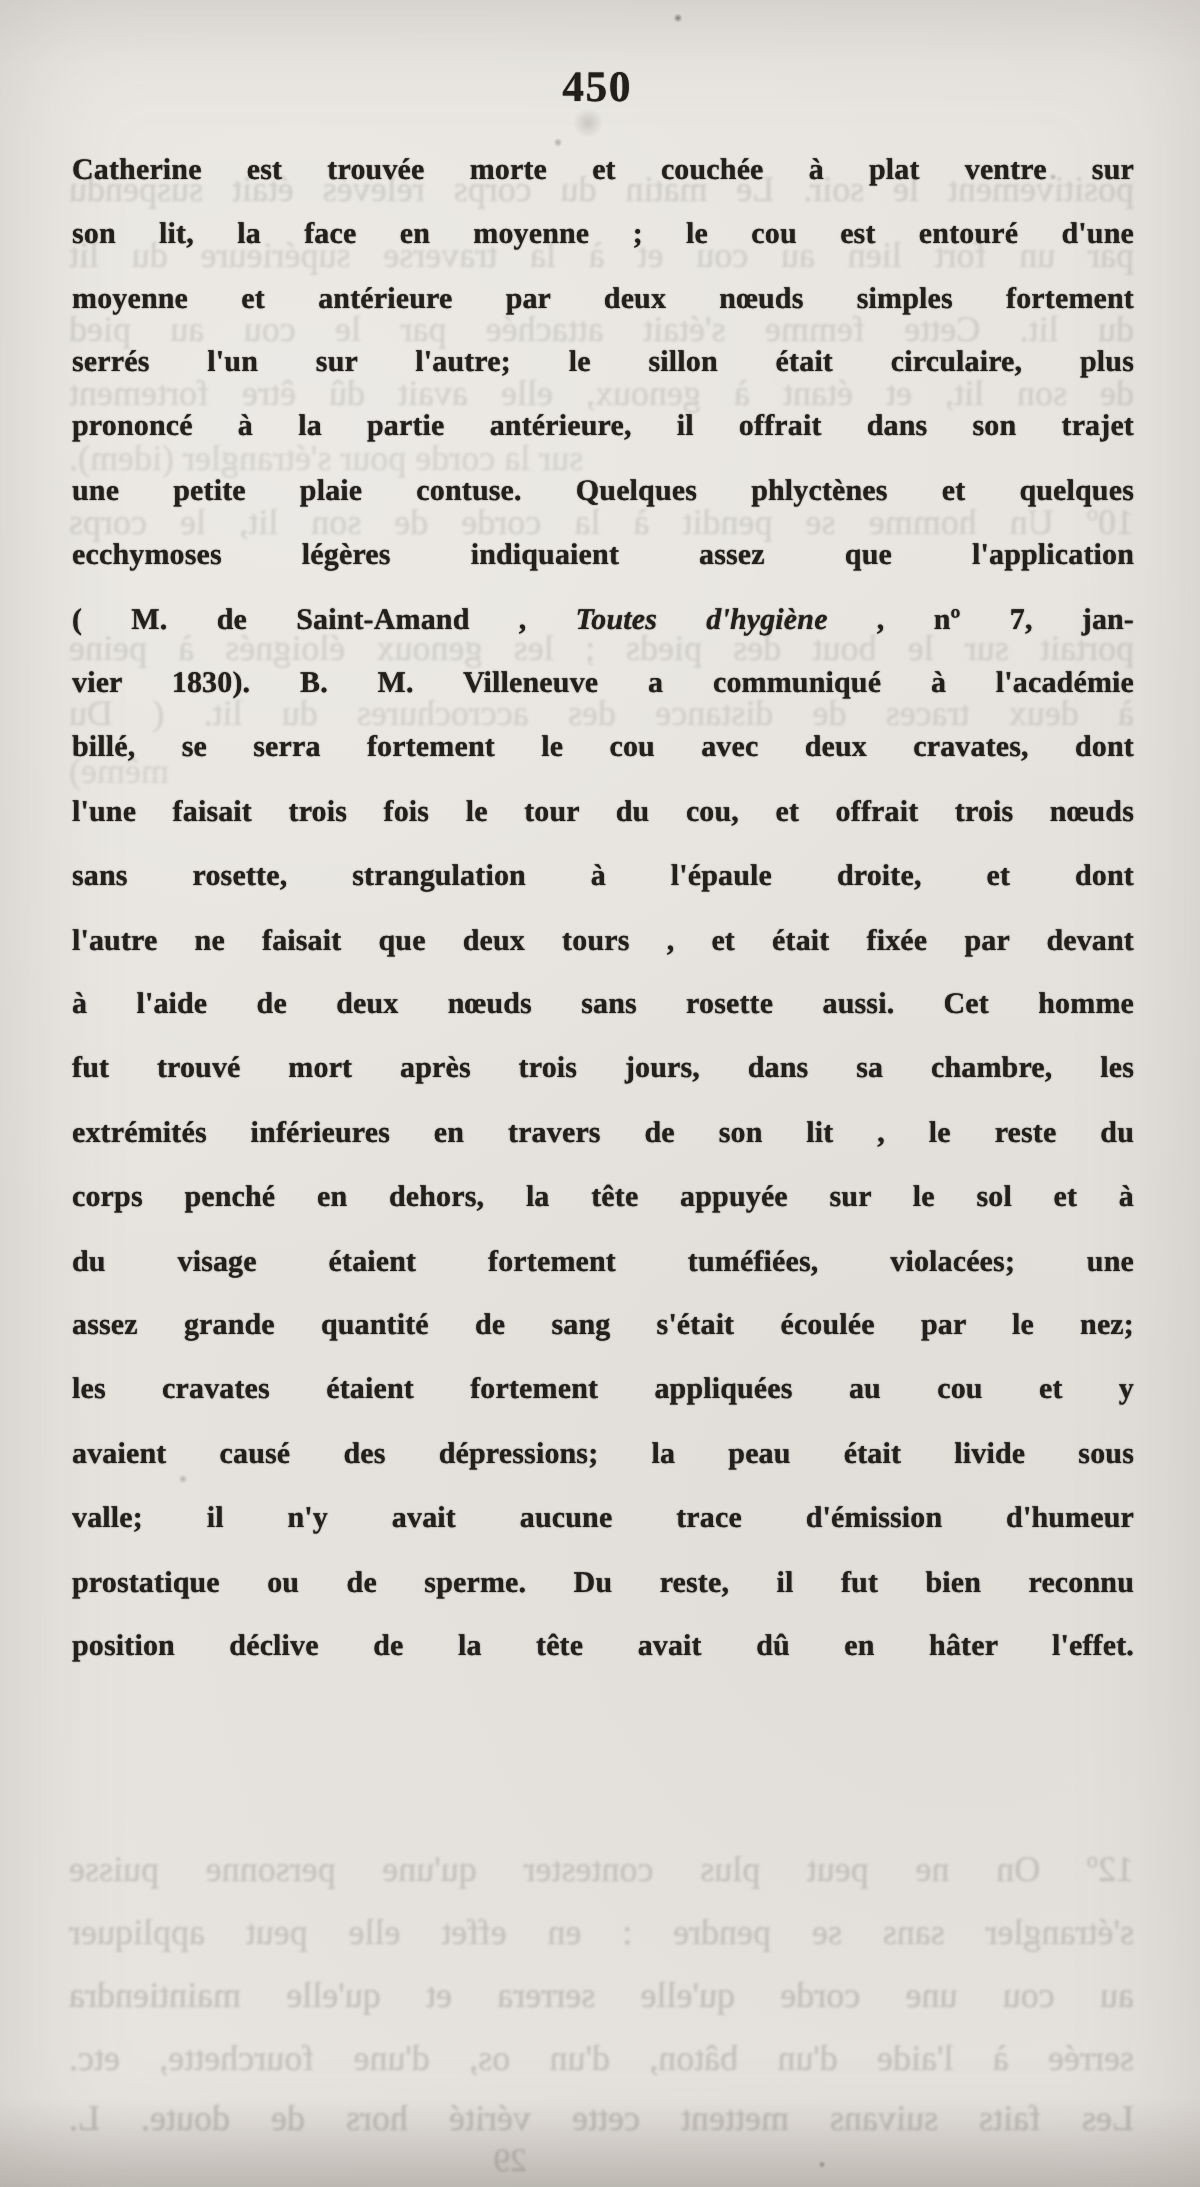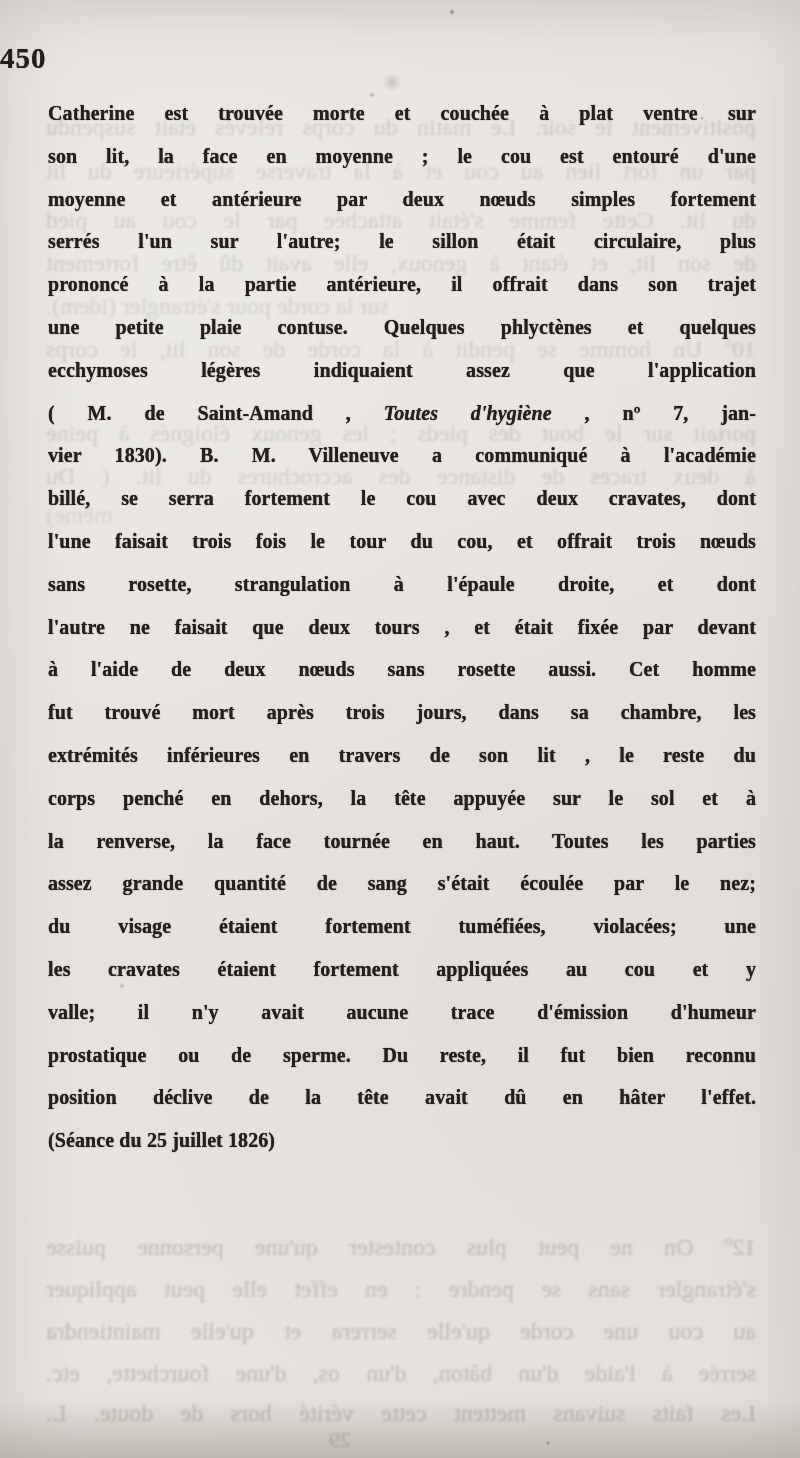--- a/index.html
+++ b/index.html
@@ -22,20 +22,21 @@
       radial-gradient(circle 2px at 122px 986px, rgba(70,68,64,.3), transparent 3px),
       radial-gradient(circle 1.5px at 548px 1443px, rgba(70,68,64,.45), transparent 2.5px),
       radial-gradient(circle at 25% 20%, rgba(255,255,255,.20), transparent 45%),
       radial-gradient(circle at 80% 70%, rgba(190,185,176,.15), transparent 55%),
       linear-gradient(to bottom, rgba(170,165,155,.10) 0%, transparent 3%, transparent 96%, rgba(120,114,104,.30) 100%);
     box-shadow: inset 0 0 80px rgba(140,134,124,.28);
     overflow: hidden;
   }
   .page-number {
     position: absolute; top: 42px; left: 0; width: 796px;
+    text-align: center;
     font-size: 29px; font-weight: bold;
     letter-spacing: 1px;
     color: #211e1b;
     text-shadow: 0 0 0.7px rgba(33,30,27,.9);
   }
   #text-block {
     position: absolute; left: 48px; top: 92px; width: 708px;
     z-index: 2;
   }
   .line {
@@ -106,22 +107,21 @@
       <div class="line"><span class="">( M. de Saint-Amand , </span><span class="italic">Toutes d'hygiène</span><span class=""> , nº 7, jan-</span></div>
       <div class="line"><span class="">vier 1830). B. M. Villeneuve a communiqué à l'académie</span></div>
       <div class="line"><span class="">billé, se serra fortement le cou avec deux cravates, dont</span></div>
       <div class="line"><span class="">l'une faisait trois fois le tour du cou, et offrait trois nœuds</span></div>
       <div class="line"><span class="">sans rosette, strangulation à l'épaule droite, et dont</span></div>
       <div class="line"><span class="">l'autre ne faisait que deux tours , et était fixée par devant</span></div>
       <div class="line"><span class="">à l'aide de deux nœuds sans rosette aussi. Cet homme</span></div>
       <div class="line"><span class="">fut trouvé mort après trois jours, dans sa chambre, les</span></div>
       <div class="line"><span class="">extrémités inférieures en travers de son lit , le reste du</span></div>
       <div class="line"><span class="">corps penché en dehors, la tête appuyée sur le sol et à</span></div>
-      <div class="line"><span class="">la renverse, la face tournée en haut. Toutes les parties</span></div>
+      <div class="line"><span class="">du visage étaient fortement tuméfiées, violacées; une</span></div>
       <div class="line"><span class="">assez grande quantité de sang s'était écoulée par le nez;</span></div>
-      <div class="line"><span class="">du visage étaient fortement tuméfiées, violacées; une</span></div>
       <div class="line"><span class="">les cravates étaient fortement appliquées au cou et y</span></div>
+      <div class="line"><span class="">avaient causé des dépressions; la peau était livide sous</span></div>
       <div class="line"><span class="">valle; il n'y avait aucune trace d'émission d'humeur</span></div>
       <div class="line"><span class="">prostatique ou de sperme. Du reste, il fut bien reconnu</span></div>
       <div class="line"><span class="">position déclive de la tête avait dû en hâter l'effet.</span></div>
-      <div class="line nojust"><span class="">(Séance du 25 juillet 1826)</span></div>
     </div>
 </div>
 
 </body></html>

